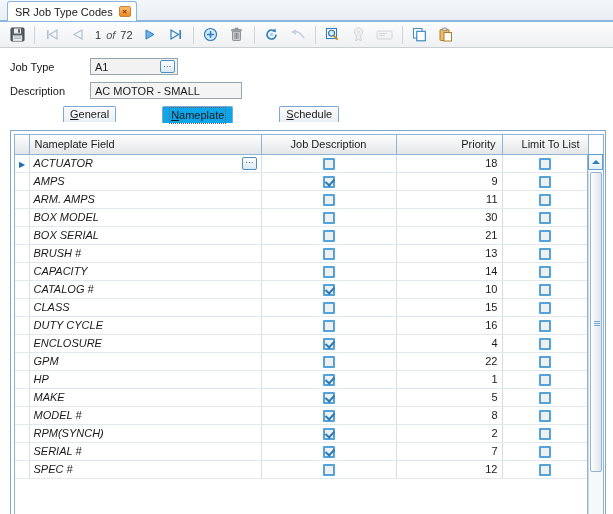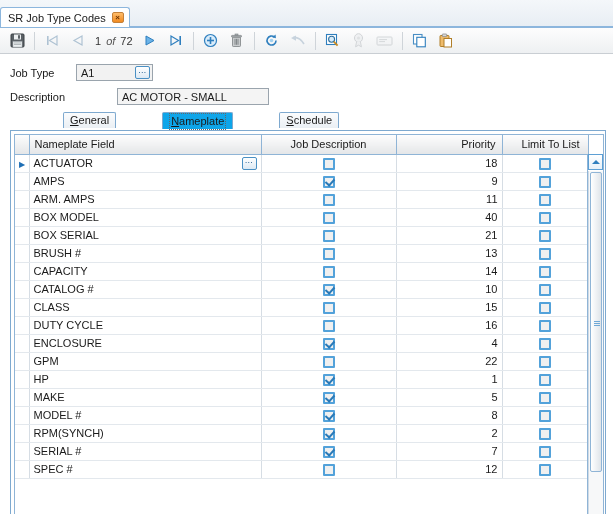--- a/index.html
+++ b/index.html
@@ -9,26 +9,26 @@
     overflow: hidden;
     background: #ffffff;
     font-family: "Liberation Sans", sans-serif;
     font-size: 11px;
     color: #1a1a1a;
   }
 
   
   .tabstrip {
     position: relative;
-    height: 28px;
+    height: 22px;
     background: linear-gradient(#f4f7fa, #e8eef4);
     border-bottom: 2px solid #8cb6dd;
     display: flex;
     align-items: flex-end;
-    padding-left: 0;
+    padding-left: 7px;
   }
   .doc-tab {
     height: 20px;
     background: #ffffff;
     border: 1px solid #8cb6dd;
     border-bottom: none;
     border-radius: 3px 3px 0 0;
     display: flex;
     align-items: center;
     padding: 0 5px 0 7px;
@@ -81,38 +81,39 @@
 
   
   .form-area {
     padding: 10px 0 0 10px;
     height: 56px;
   }
   .frow {
     display: flex;
     align-items: center;
     margin-bottom: 7px;
+    gap: 14px;
   }
   .flabel {
     width: 66px;
     font-size: 11px;
     color: #1a1a1a;
   }
   .finput {
     height: 17px;
     border: 1px solid #9aa4ad;
     background: #f2f2f2;
     display: flex;
     align-items: center;
     padding: 0 2px 0 4px;
     font-size: 11px;
     color: #1a1a1a;
   }
-  .finput.jobtype { width: 77px; justify-content: space-between; }
-  .finput.desc { width: 152px; background: #f4f4f4; margin-left: 41px; }
+  .finput.jobtype { width: 88px; justify-content: space-between; }
+  .finput.desc { width: 152px; background: #f4f4f4; }
   .ellipsis-btn {
     width: 15px; height: 13px;
     border: 1px solid #4a90c4;
     background: linear-gradient(#ffffff, #dce9f4);
     border-radius: 2px;
     display: flex; align-items: center; justify-content: center;
     font-size: 8px; line-height: 8px; color: #1e5b8f;
     letter-spacing: 0.5px;
     cursor: pointer;
   }
@@ -216,21 +217,21 @@
   td.c-field { text-align: left; padding-left: 5px; border-right: 1px solid #9fb8cf; }
   td.c-jobdesc { text-align: center; border-right: 1px solid #9fb8cf; }
   td.c-priority { text-align: right; padding-right: 7px; border-right: 1px solid #9fb8cf; }
   td.c-limit { text-align: center; border-right: 1px solid #9fb8cf; }
 
   .row-marker {
     color: #1e6fb5;
     font-size: 8px;
     line-height: 8px;
   }
-  .cell-wrap { display: flex; align-items: center; justify-content: space-between; }
+  .cell-wrap { display: flex; align-items: center; justify-content: space-between; font-style: italic; }
 
   .cbox {
     display: inline-block;
     width: 12px; height: 12px;
     border: 2px solid #53a2da;
     background: #f0f0f0;
     border-radius: 1px;
     vertical-align: middle;
     position: relative;
     cursor: pointer;
@@ -517,21 +518,21 @@
             <td class="c-limit"><span class="cbox"></span></td>
           </tr>
           <tr>
             <td class="c-rowhdr"></td>
             <td class="c-field">
               <div class="cell-wrap">
                 <span>BOX MODEL</span>
               </div>
             </td>
             <td class="c-jobdesc"><span class="cbox"></span></td>
-            <td class="c-priority"><span>40</span></td>
+            <td class="c-priority"><span>30</span></td>
             <td class="c-limit"><span class="cbox"></span></td>
           </tr>
           <tr>
             <td class="c-rowhdr"></td>
             <td class="c-field">
               <div class="cell-wrap">
                 <span>BOX SERIAL</span>
               </div>
             </td>
             <td class="c-jobdesc"><span class="cbox"></span></td>

